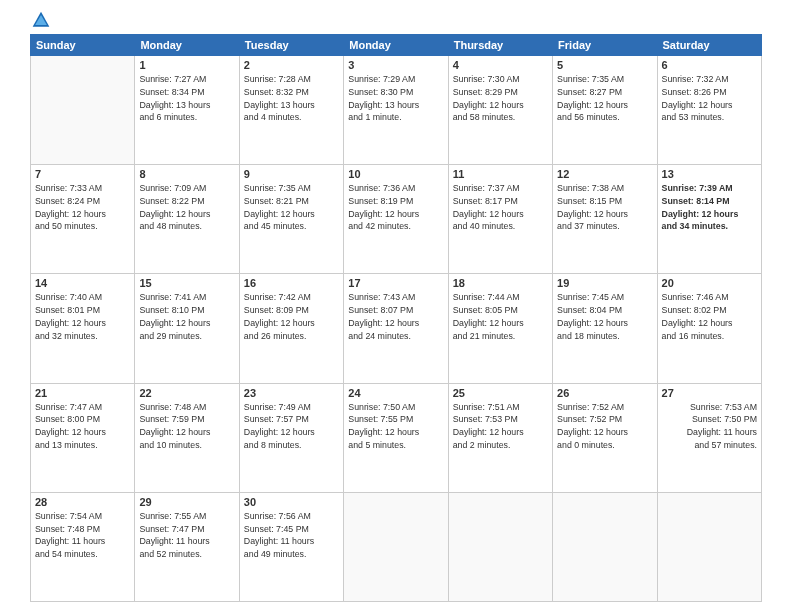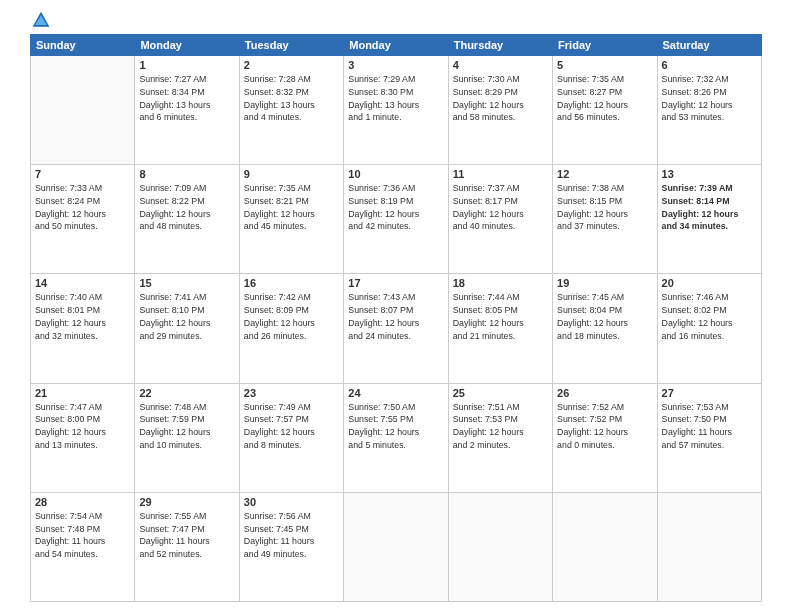--- a/index.html
+++ b/index.html
@@ -303,21 +303,21 @@
           </td>
           <td>
             <div class="day-number">26</div>
             <div class="day-info" style="white-space: pre-line;">Sunrise: 7:52 AM
 Sunset: 7:52 PM
 Daylight: 12 hours
 and 0 minutes.</div>
           </td>
           <td>
             <div class="day-number">27</div>
-            <div class="day-info" style="white-space: pre-line;">Sunrise: 7:53 AM
+            <div class="day-info" style="white-space: pre-line; text-align: right;">Sunrise: 7:53 AM
 Sunset: 7:50 PM
 Daylight: 11 hours
 and 57 minutes.</div>
           </td>
         </tr>
         <tr>
           <td>
             <div class="day-number">28</div>
             <div class="day-info" style="white-space: pre-line;">Sunrise: 7:54 AM
 Sunset: 7:48 PM

